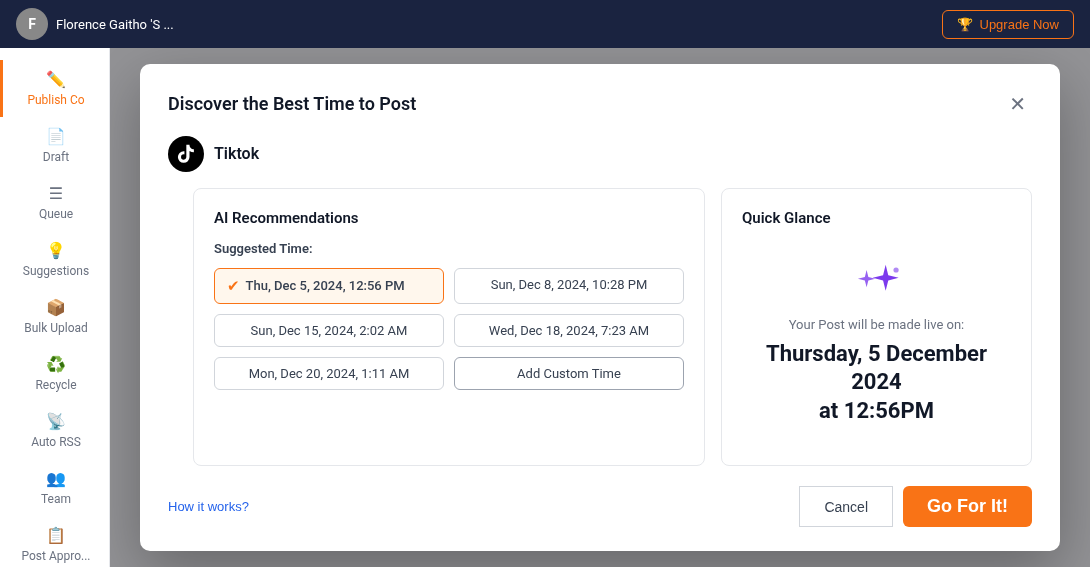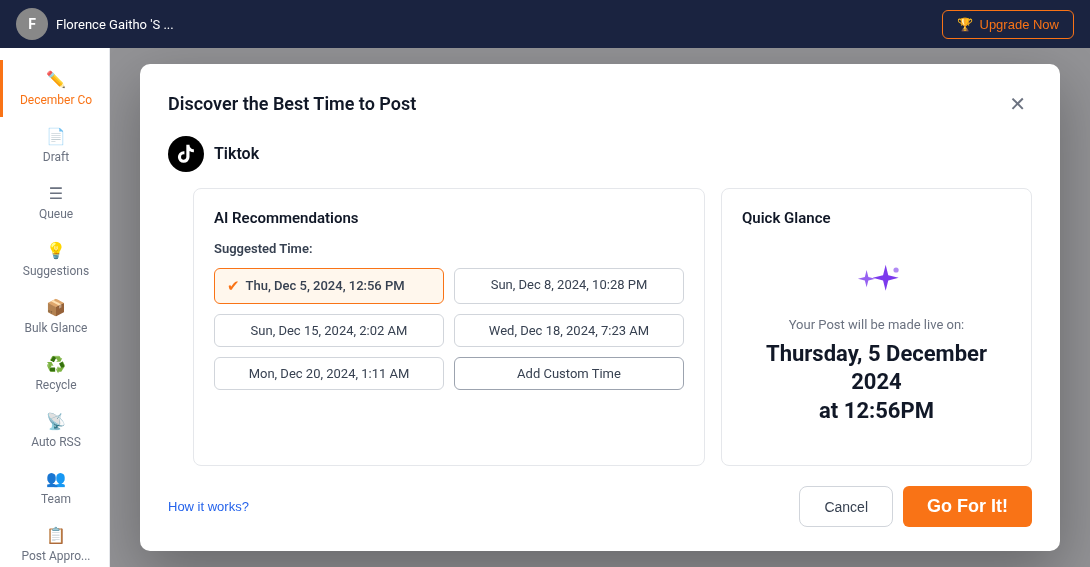--- a/index.html
+++ b/index.html
@@ -298,21 +298,21 @@
     .footer-actions {
       display: flex;
       gap: 10px;
     }
 
     .cancel-btn {
       background: white;
       border: 1.5px solid #d1d5db;
       color: #374151;
       padding: 10px 24px;
-      border-radius: 8px;
+      border-radius: 0;
       font-size: 14px;
       font-weight: 500;
       cursor: pointer;
     }
 
     .go-btn {
       background: #f97316;
       border: none;
       color: white;
       padding: 10px 24px;
@@ -345,37 +345,37 @@
       <span>🏆</span>
       <span>Upgrade Now</span>
     </button>
   </div>
 
   <div class="app-body">
 
     <div class="sidebar">
       <div class="sidebar-item active">
         <span class="icon">✏️</span>
-        <span>December Co</span>
+        <span>Publish Co</span>
       </div>
       <div class="sidebar-item">
         <span class="icon">📄</span>
         <span>Draft</span>
       </div>
       <div class="sidebar-item">
         <span class="icon">☰</span>
         <span>Queue</span>
       </div>
       <div class="sidebar-item">
         <span class="icon">💡</span>
         <span>Suggestions</span>
       </div>
       <div class="sidebar-item">
         <span class="icon">📦</span>
-        <span>Bulk Glance</span>
+        <span>Bulk Upload</span>
       </div>
       <div class="sidebar-item">
         <span class="icon">♻️</span>
         <span>Recycle</span>
       </div>
       <div class="sidebar-item">
         <span class="icon">📡</span>
         <span>Auto RSS</span>
       </div>
       <div class="sidebar-item">

